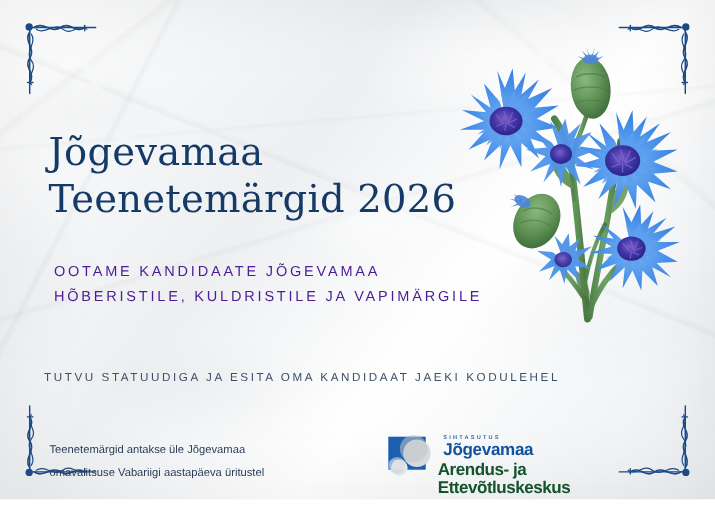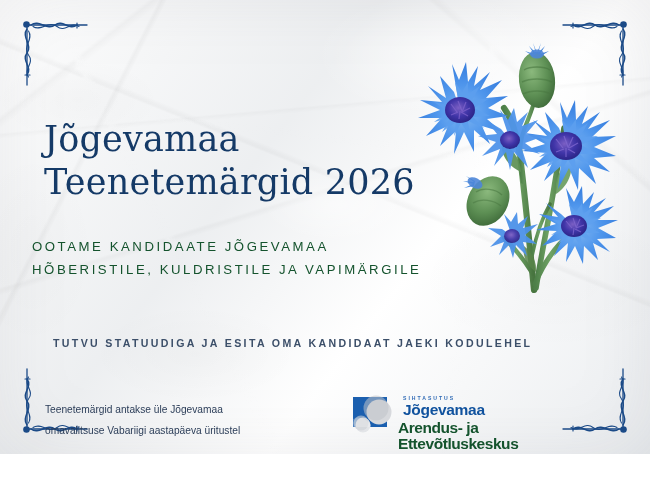--- a/index.html
+++ b/index.html
@@ -72,35 +72,35 @@
     font-family:"DejaVu Serif", "Liberation Serif", serif;
     font-size:35px;
     line-height:1.22;
     font-weight:400;
     letter-spacing:0.2px;
     color:#153a67;
     white-space:pre-line;
   }
   .subtitle {
     position:absolute;
-    left:32px; top:235px;
+    left:49px; top:235px;
     font-family:"Liberation Sans", sans-serif;
     font-size:13.2px;
     line-height:1.75;
     font-weight:400;
     letter-spacing:2.55px;
-    color:#14532d;
+    color:#4c1d95;
     white-space:pre-line;
   }
   .cta {
     position:absolute;
-    left:53px; top:337px;
+    left:40px; top:337px;
     font-family:"Liberation Sans", sans-serif;
     font-size:10.6px;
-    font-weight:700;
+    font-weight:400;
     letter-spacing:2.35px;
     color:#3c4f69;
     white-space:nowrap;
   }
   .footnote {
     position:absolute;
     left:45px; top:400px;
     font-family:Liberation Sans, sans-serif;
     font-size:10.2px;
     line-height:2.05;

